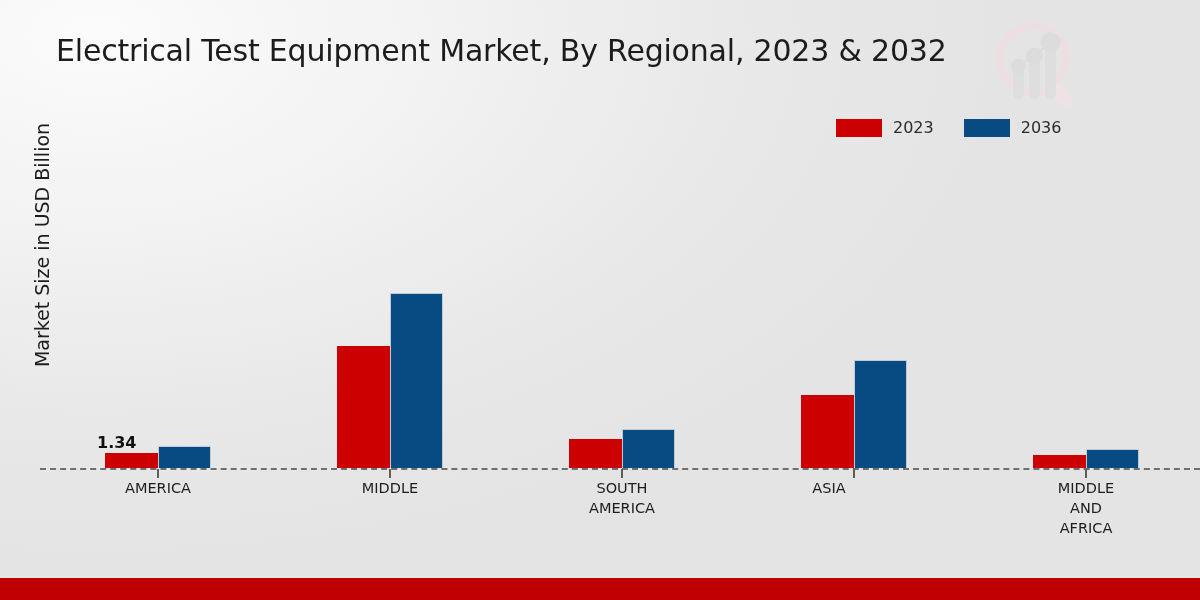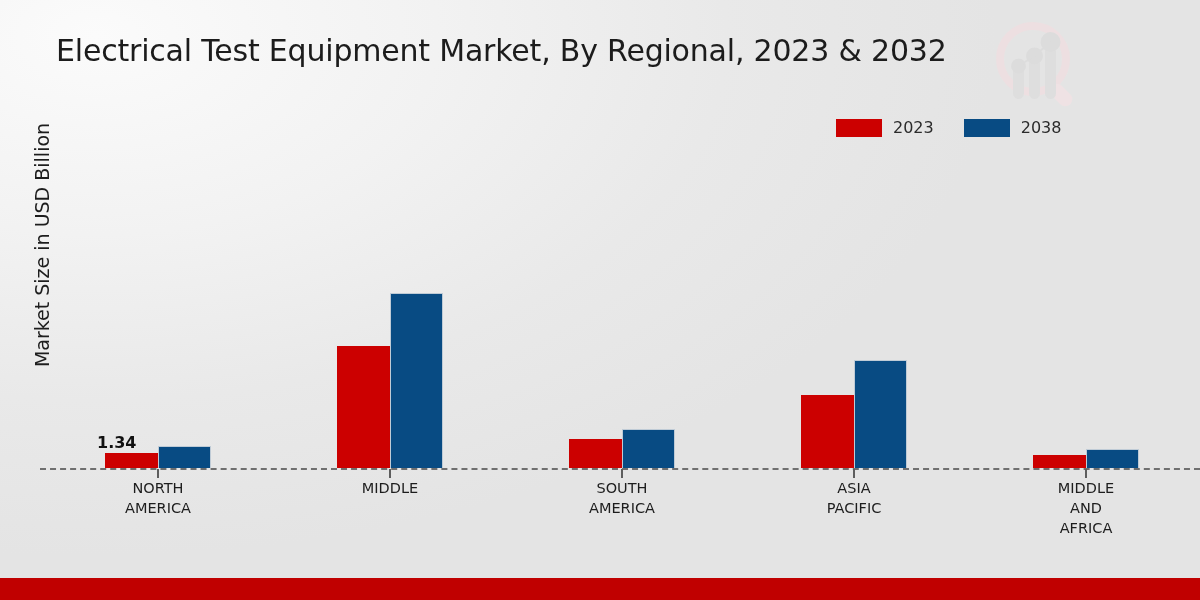--- a/index.html
+++ b/index.html
@@ -141,56 +141,54 @@
 
   <div id="chart-title">Electrical Test Equipment Market, By Regional, 2023 &amp; 2032</div>
 
   <div id="legend">
     <div class="legend-item">
       <span class="legend-swatch" style="background:#cc0000"></span>
       <span class="legend-label">2023</span>
     </div>
     <div class="legend-item">
       <span class="legend-swatch" style="background:#084b83"></span>
-      <span class="legend-label">2038</span>
+      <span class="legend-label">2036</span>
     </div>
   </div>
 
   <div id="y-axis-title">Market Size in USD Billion</div>
 
   <div id="plot">
     <div id="baseline"></div>
     <div id="bars-layer">
         <div class="bar red" title="2023: 1.34" style="left: 105px; height: 15px;"></div>
         <div class="bar blue" title="2032: 1.96" style="left: 158px; height: 22px;"></div>
         <div class="tick" style="left: 157px;"></div>
         <div class="cat-label" style="left: 48px;">
-          <div>NORTH</div>
           <div>AMERICA</div>
         </div>
         <div class="value-label" style="left: 97px; top: 433px;">1.34</div>
         <div class="bar red" title="2023: 10.9" style="left: 337px; height: 122px;"></div>
         <div class="bar blue" title="2032: 15.6" style="left: 390px; height: 175px;"></div>
         <div class="tick" style="left: 389px;"></div>
         <div class="cat-label" style="left: 280px;">
           <div>MIDDLE</div>
         </div>
         <div class="bar red" title="2023: 2.6" style="left: 569px; height: 29px;"></div>
         <div class="bar blue" title="2032: 3.5" style="left: 622px; height: 39px;"></div>
         <div class="tick" style="left: 621px;"></div>
         <div class="cat-label" style="left: 512px;">
           <div>SOUTH</div>
           <div>AMERICA</div>
         </div>
         <div class="bar red" title="2023: 6.5" style="left: 801px; height: 73px;"></div>
         <div class="bar blue" title="2032: 9.6" style="left: 854px; height: 108px;"></div>
         <div class="tick" style="left: 853px;"></div>
-        <div class="cat-label" style="left: 744px;">
+        <div class="cat-label" style="left: 719px;">
           <div>ASIA</div>
-          <div>PACIFIC</div>
         </div>
         <div class="bar red" title="2023: 1.16" style="left: 1033px; height: 13px;"></div>
         <div class="bar blue" title="2032: 1.7" style="left: 1086px; height: 19px;"></div>
         <div class="tick" style="left: 1085px;"></div>
         <div class="cat-label" style="left: 976px;">
           <div>MIDDLE</div>
           <div>AND</div>
           <div>AFRICA</div>
         </div>
       </div>

